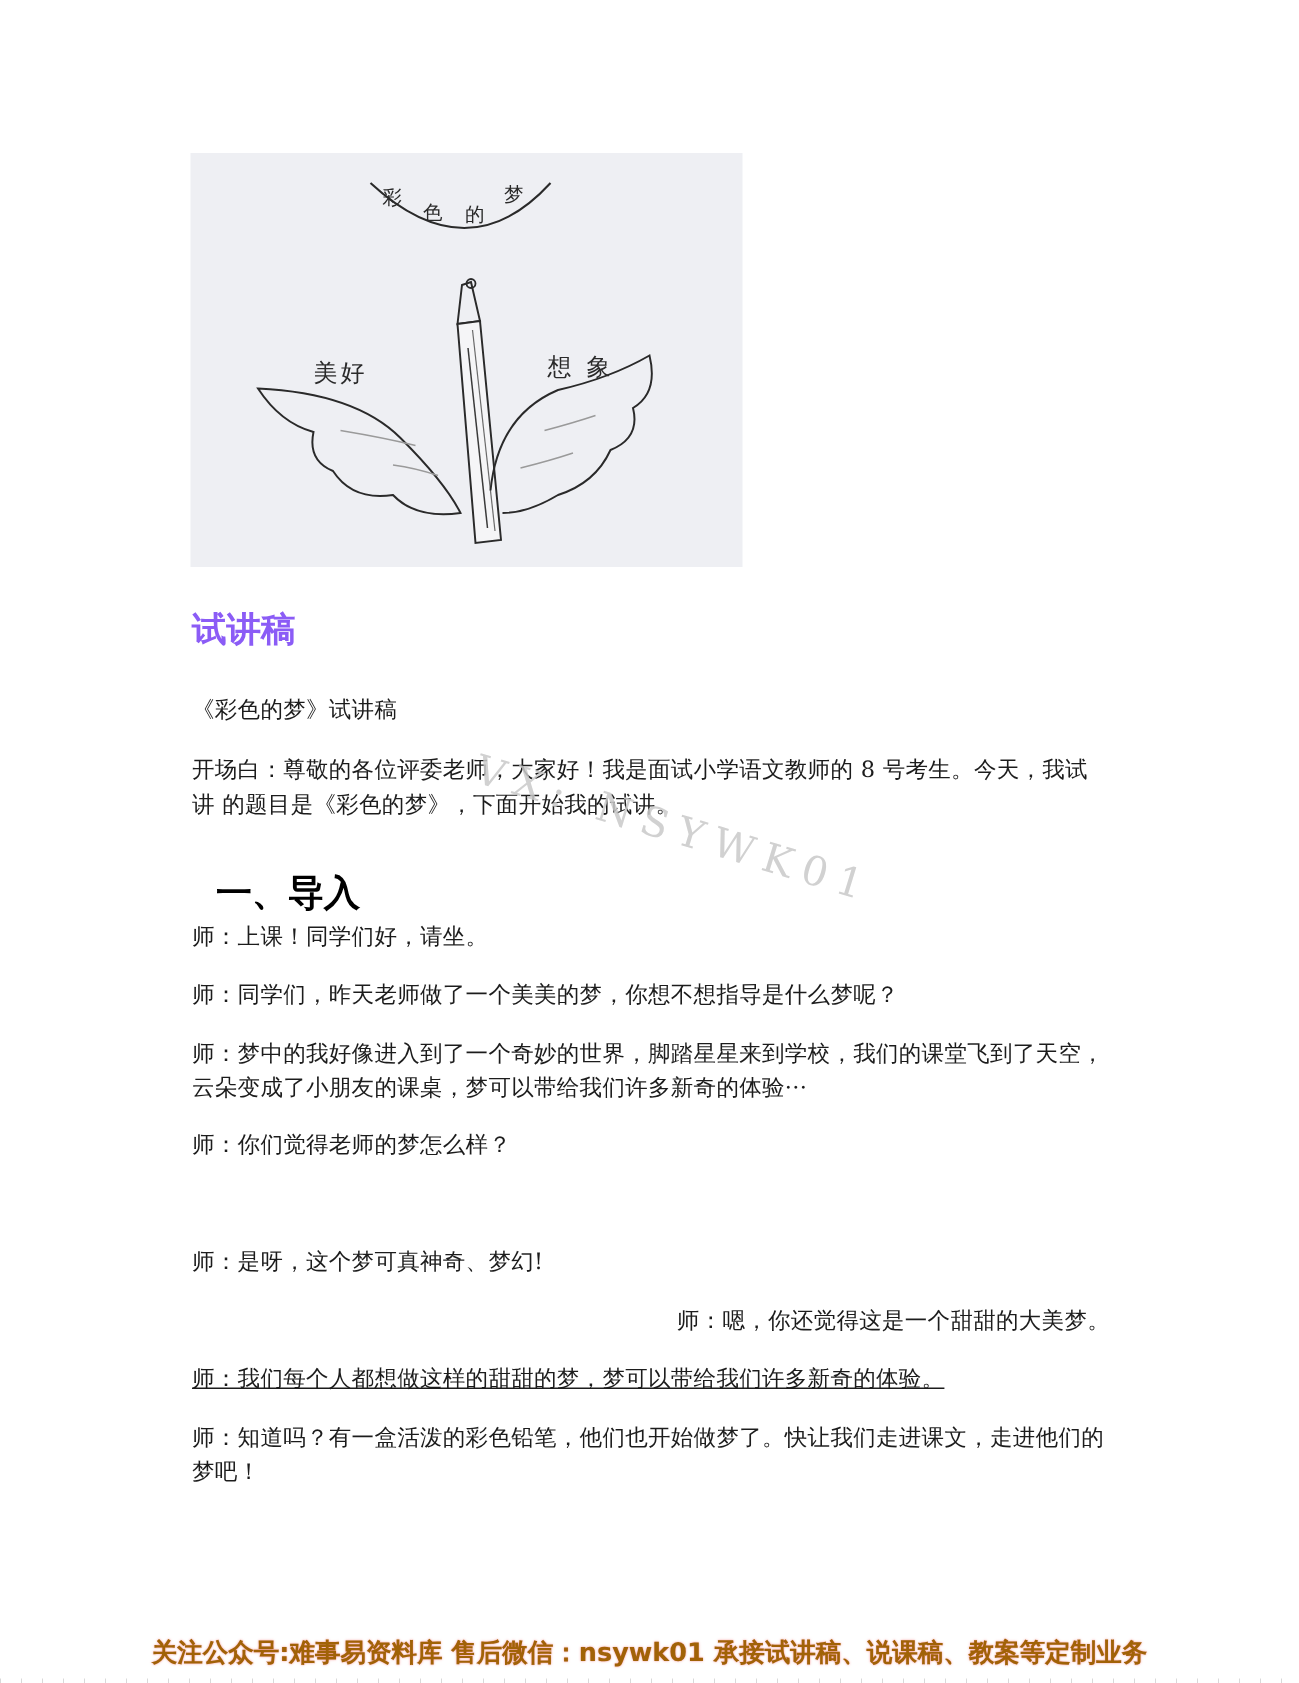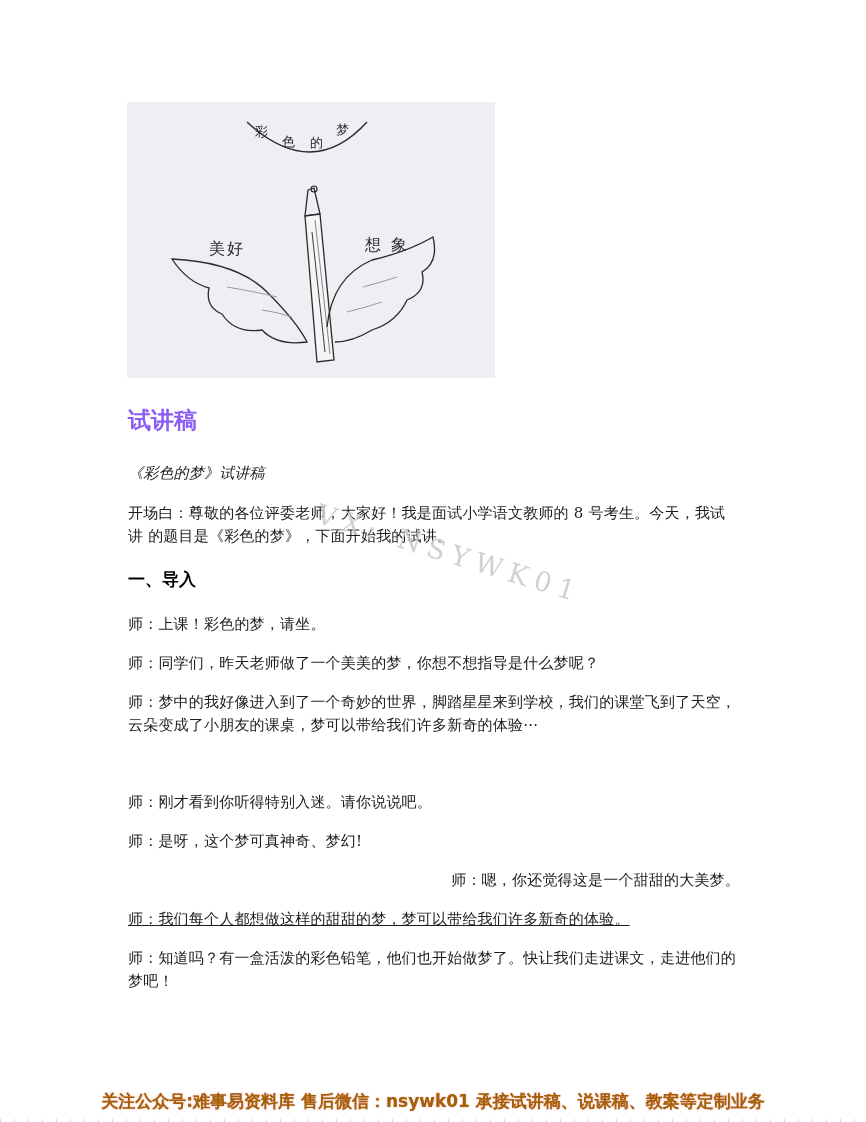--- a/index.html
+++ b/index.html
@@ -5,21 +5,21 @@
   html, body { margin: 0; padding: 0; background: #ffffff; }
   body { width: 866px; height: 1122px; position: relative; overflow: hidden;
          font-family: "DejaVu Serif", "Liberation Serif", serif; color: #1a1a1a; }
   .page { position: absolute; left: 0; top: 0; width: 866px; height: 1122px; }
   .figure { position: absolute; left: 127px; top: 102px; width: 368px; height: 276px;
             background: #eeeff3; overflow: hidden; }
   .figure svg { width: 100%; height: 100%; display: block; }
   .h1 { position: absolute; left: 128px; top: 404px; font-family: "DejaVu Sans", sans-serif;
         font-weight: bold; font-size: 23px; color: #8b5cf6; margin: 0; line-height: 32px; }
   .h2 { position: absolute; left: 128px; top: 566px; font-family: "DejaVu Sans", sans-serif;
-        font-weight: bold; font-size: 17px; color: #000; margin: 0; line-height: 26px; }
+        font-weight: bold; font-size: 24px; color: #000; margin: 16px; line-height: 26px; }
   .para { position: absolute; left: 128px; width: 612px; font-size: 15px; line-height: 23px; margin: 0;
           color: #1c1c1c; letter-spacing: 0.2px; }
   .watermark { position: absolute; left: 322px; top: 498px; font-family: "DejaVu Serif", serif;
                font-size: 27px; color: #c9c9c9; letter-spacing: 7px; transform: rotate(17deg);
                transform-origin: left top; white-space: nowrap; pointer-events: none; opacity: 0.85; }
   .footer { position: absolute; left: 0; top: 1090px; width: 866px; height: 32px;
             text-align: center; white-space: nowrap; }
   .footer span { font-family: "DejaVu Sans", sans-serif; font-weight: bold; font-size: 17px;
                  color: #a16207; text-shadow: 0 0 1.5px rgba(239,43,43,0.55); letter-spacing: 0px; text-align: right; }
   .ruler { position: absolute; left: 0; top: 1119px; width: 866px; height: 3px;
@@ -53,30 +53,30 @@
       <path d="M236 185 Q255 180 270 175" fill="none" stroke="#9a9a9a" stroke-width="1"></path>
       <path d="M220 210 Q240 205 255 200" fill="none" stroke="#9a9a9a" stroke-width="1"></path>
 
       <text x="82" y="152" font-size="16" fill="#2a2a2a" font-family="DejaVu Serif, serif" letter-spacing="2">美好</text>
       <text x="238" y="148" font-size="16" fill="#2a2a2a" font-family="DejaVu Serif, serif" letter-spacing="10">想象</text>
     </svg>
   </div>
 
   <h1 class="h1">试讲稿</h1>
 
-  <p class="para" style="top:462px;font-style:italic;">《彩色的梦》试讲稿</p>
+  <p class="para" style="top:462px;">《彩色的梦》试讲稿</p>
 
   <p class="para" style="top:502px;">开场白：尊敬的各位评委老师，大家好！我是面试小学语文教师的 8 号考生。今天，我试讲 的题目是《彩色的梦》，下面开始我的试讲。</p>
 
   <h2 class="h2">一、导入</h2>
 
-  <p class="para" style="top:613px;">师：上课！彩色的梦，请坐。</p>
+  <p class="para" style="top:613px;">师：上课！同学们好，请坐。</p>
   <p class="para" style="top:652px;">师：同学们，昨天老师做了一个美美的梦，你想不想指导是什么梦呢？</p>
   <p class="para" style="top:691px;">师：梦中的我好像进入到了一个奇妙的世界，脚踏星星来到学校，我们的课堂飞到了天空，云朵变成了小朋友的课桌，梦可以带给我们许多新奇的体验···</p>
-  <p class="para" style="top:791px;">师：刚才看到你听得特别入迷。请你说说吧。</p>
+  <p class="para" style="top:752px;">师：你们觉得老师的梦怎么样？</p>
   <p class="para" style="top:830px;">师：是呀，这个梦可真神奇、梦幻!</p>
   <p class="para" style="top:869px;text-align:right;">师：嗯，你还觉得这是一个甜甜的大美梦。</p>
   <p class="para" style="top:908px;text-decoration:underline;">师：我们每个人都想做这样的甜甜的梦，梦可以带给我们许多新奇的体验。</p>
   <p class="para" style="top:947px;">师：知道吗？有一盒活泼的彩色铅笔，他们也开始做梦了。快让我们走进课文，走进他们的梦吧！</p>
 
   <div class="watermark">VX: NSYWK01</div>
 
   <div class="footer">
     <span>关注公众号:难事易资料库  售后微信：nsywk01  承接试讲稿、说课稿、教案等定制业务</span>
   </div>

